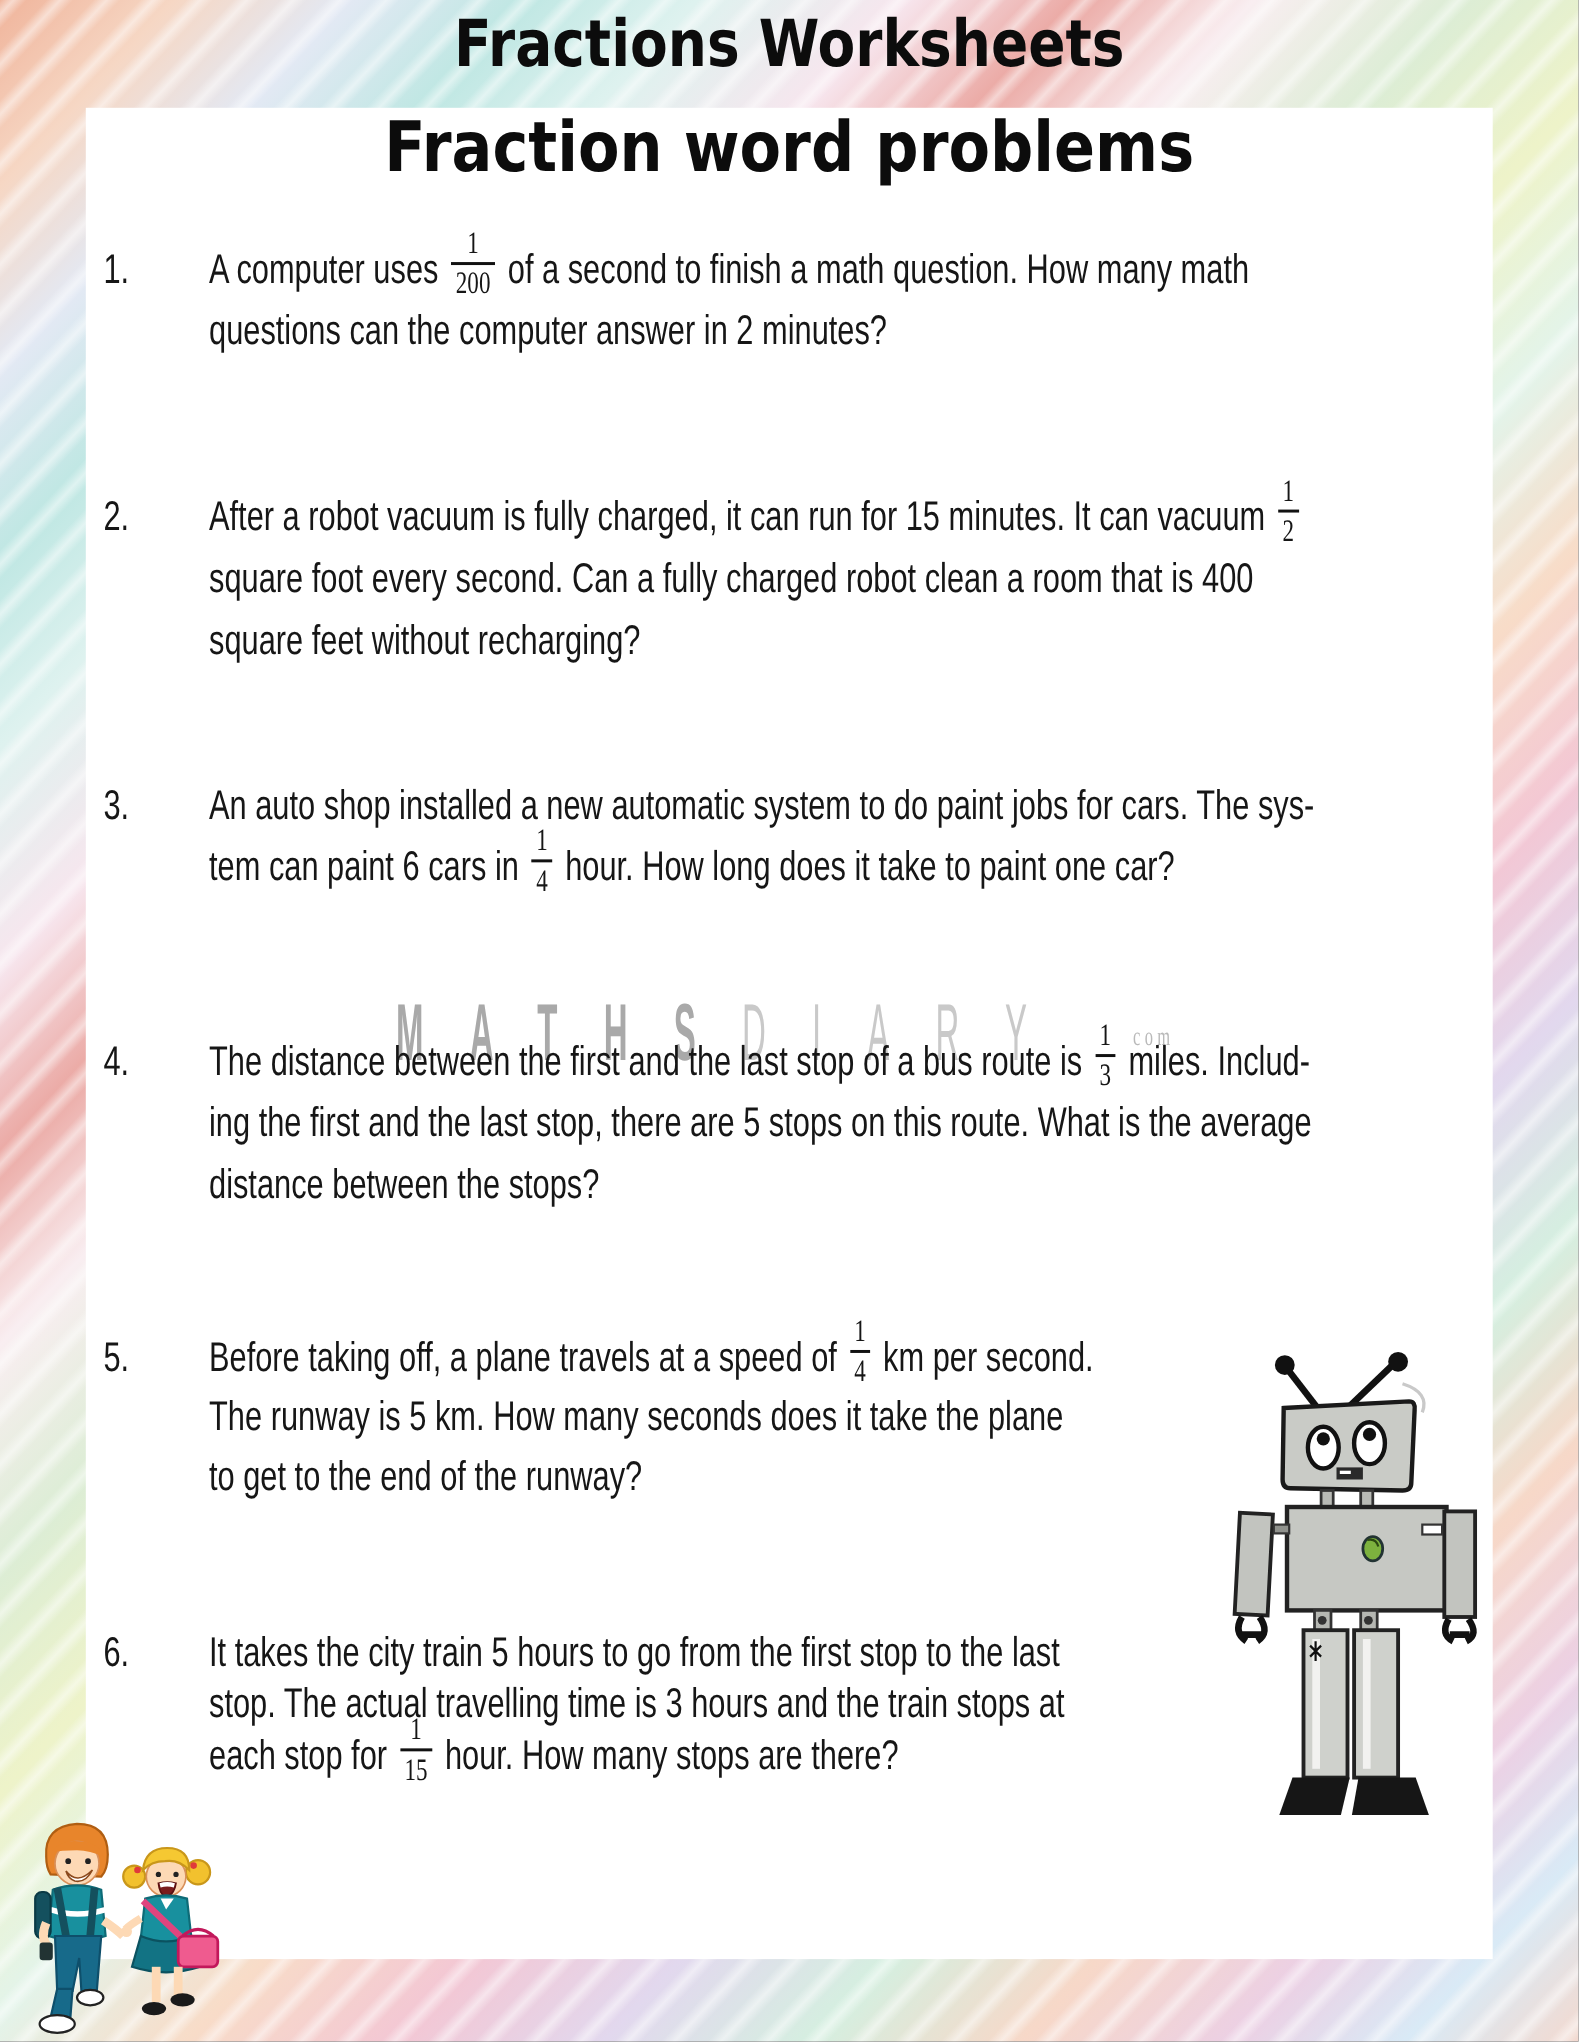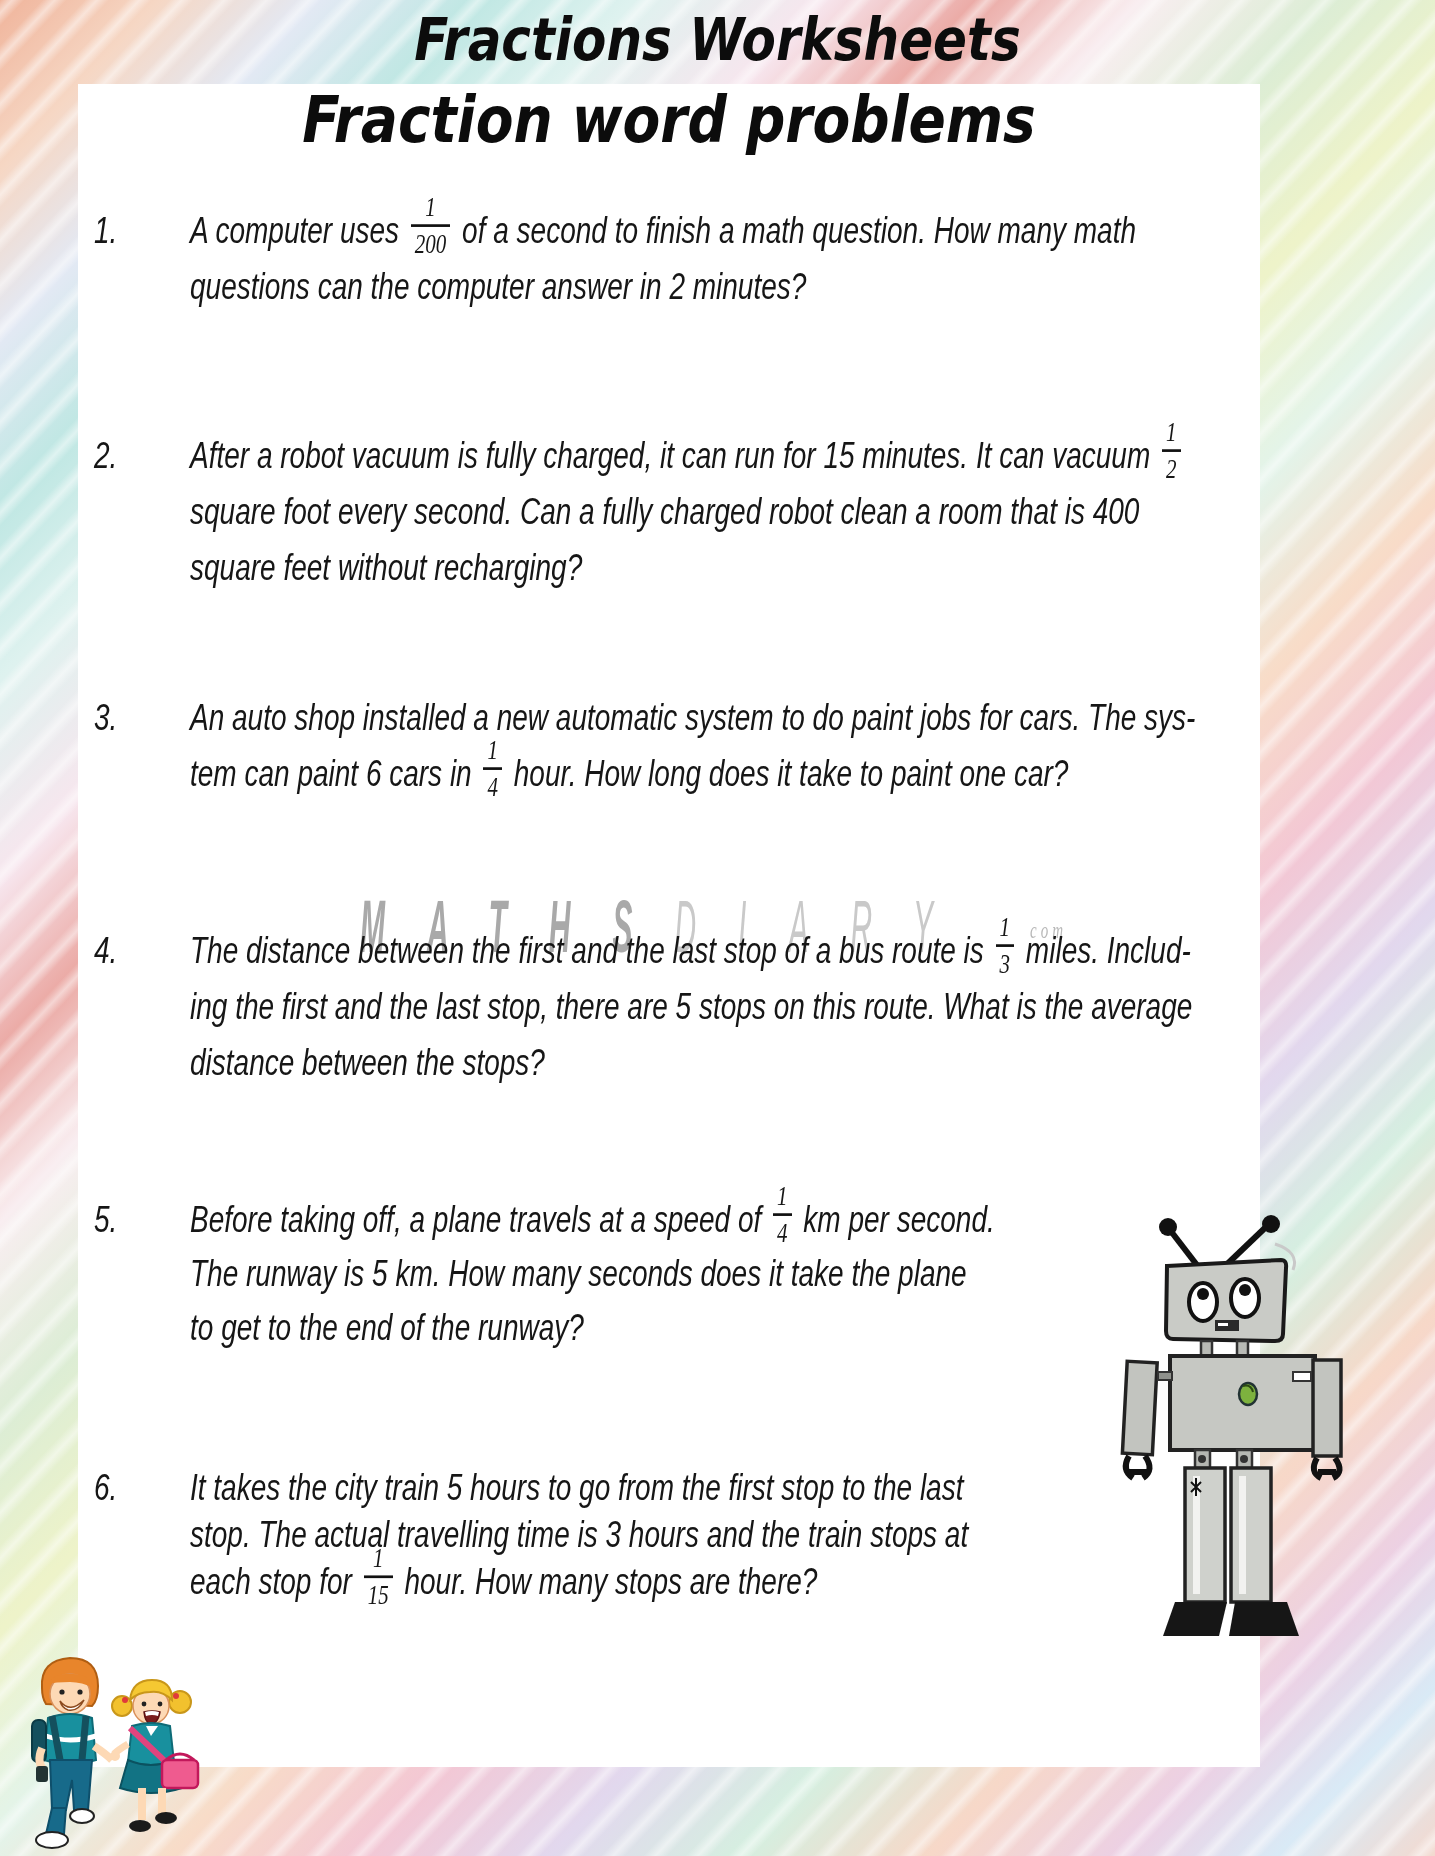--- a/index.html
+++ b/index.html
@@ -8,29 +8,28 @@
     font-family:"Liberation Sans",sans-serif;
     background:
       repeating-linear-gradient(133deg,
         rgba(255,255,255,0) 0px, rgba(255,255,255,.5) 9px,
         rgba(255,255,255,0) 18px, rgba(255,255,255,0) 31px),
       linear-gradient(133deg,
         #f0b49b 0%, #f6d7c4 5%, #e3e9f4 10%, #bfe7e3 15%, #def2ef 20%,
         #f7e6ee 26%, #eba9a4 31%, #f9eef1 36%, #dcedd5 42%, #eef3c9 48%,
         #e3f4ea 54%, #f8dcc8 60%, #f3c7d4 66%, #e2d8ee 72%, #d5efe0 78%,
         #f7d8c8 84%, #ecd0e4 90%, #d9eaf6 95%, #f3d9cf 100%);
-    font-style: italic;
   }
   .doc-title{
     position:absolute;top:10px;left:0;width:100%;text-align:center;
     font-family:"DejaVu Sans",sans-serif;font-weight:bold;font-size:50px;
     color:#0c0c0c;letter-spacing:0px;transform:scaleY(1.18);transform-origin:50% 40%;
   }
   .page{
-    position:absolute;left:78px;top:84px;width:1182px;height:1683px;background:#ffffff;
+    position:absolute;left:78px;top:98px;width:1279px;height:1683px;background:#ffffff;
   }
   .page-subtitle{
     position:absolute;top:4px;left:0;width:100%;text-align:center;
     font-family:"DejaVu Sans",sans-serif;font-weight:bold;font-size:55px;
     color:#0c0c0c;transform:scaleY(1.15);transform-origin:50% 50%;
   }
   .watermark{
     position:absolute;left:282px;top:802px;white-space:nowrap;
     font-family:"Liberation Sans",sans-serif;font-size:30px;font-weight:bold;
     letter-spacing:42px;transform:scaleY(2.45);transform-origin:left top;

